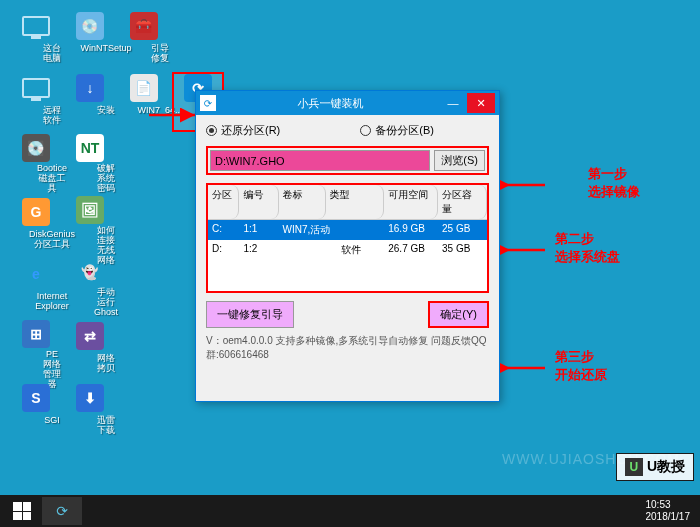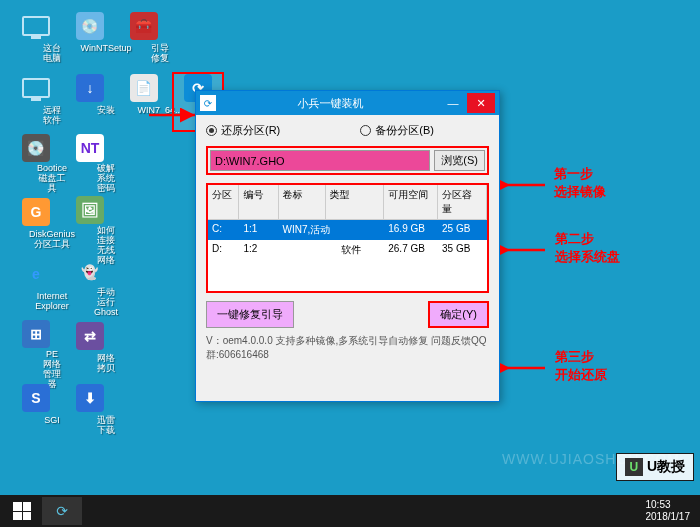--- a/index.html
+++ b/index.html
@@ -29,21 +29,21 @@
 .radio-dot { width: 5px; height: 5px; background: #333; border-radius: 50%; }
 
 .path-group { margin-bottom: 8px; }
 .path-label { font-size: 11px; margin-bottom: 4px; display: block; }
 .path-row { display: flex; gap: 4px; border: 2px solid red; padding: 2px; }
 .path-input { flex: 1; padding: 2px 4px; font-size: 11px; border: 1px solid #999; background: #ec4899; }
 .browse-btn { padding: 2px 6px; font-size: 11px; border: 1px solid #999; background: #e8e8e8; cursor: pointer; }
 
 .table-container { border: 2px solid red; margin-bottom: 8px; background: #fff; height: 110px; overflow: hidden; }
 .table-header { display: flex; background: #f0f0f0; border-bottom: 1px solid #ccc; font-size: 10px; }
-.th { padding: 3px 4px; border-right: 1px solid #ccc; }
+.th { padding: 3px 4px; border-right: 1px solid #ccc; border-radius: 8px; }
 .table-row { display: flex; font-size: 10px; }
 .table-row.selected { background: #0078d7; color: #fff; }
 .td { padding: 3px 4px; }
 .col1 { width: 32px; } .col2 { width: 40px; } .col3 { width: 60px; } .col4 { width: 48px; } .col5 { width: 55px; } .col6 { width: 50px; }
 
 .button-row { display: flex; justify-content: space-between; margin-bottom: 6px; }
 .action-btn { padding: 4px 10px; font-size: 11px; border: 1px solid #999; background: #f0abfc; cursor: pointer; }
 .confirm-btn { border: 2px solid red; }
 
 .status-row { font-size: 10px; color: #555; }
@@ -119,21 +119,21 @@
     </div>
     <div class="icon-row">
       <div class="icon-cell">
         <div class="icon-img">
           <div class="ic-box" style="background: rgb(85, 85, 85); color: rgb(255, 255, 255);">💽</div>
         </div>
         <div class="icon-label">Bootice磁盘工具</div>
       </div>
       <div class="icon-cell">
         <div class="icon-img">
-          <div class="ic-box" style="background: rgb(255, 255, 255); color: #6d28d9;">NT</div>
+          <div class="ic-box" style="background: rgb(255, 255, 255); color: #15803d;">NT</div>
         </div>
         <div class="icon-label">破解系统密码</div>
       </div>
     </div>
     <div class="icon-row">
       <div class="icon-cell">
         <div class="icon-img">
           <div class="ic-box" style="background: rgb(255, 153, 51); color: rgb(255, 255, 255);">G</div>
         </div>
         <div class="icon-label">DiskGenius分区工具</div>
@@ -263,21 +263,21 @@
 </div>
 
 <svg class="arrow-svg" style="left:500px;top:175px;width:50px;height:20px">
   <defs>
       <marker id="ah2" markerWidth="8" markerHeight="8" refX="2" refY="3" orient="auto">
         <path d="M6,0 L0,3 L6,6 Z" fill="red"></path>
       </marker>
     </defs>
   <line x1="45" y1="10" x2="5" y2="10" stroke="red" stroke-width="2.5" marker-end="url(#ah2)"></line>
 </svg>
-<div class="annot-label" style="left:554px;top:165px">
+<div class="annot-label" style="left:588px;top:165px">
   <div>第一步</div>
   <div>选择镜像</div>
 </div>
 
 <svg class="arrow-svg" style="left:500px;top:240px;width:50px;height:20px">
   <defs>
       <marker id="ah3" markerWidth="8" markerHeight="8" refX="2" refY="3" orient="auto">
         <path d="M6,0 L0,3 L6,6 Z" fill="red"></path>
       </marker>
     </defs>

